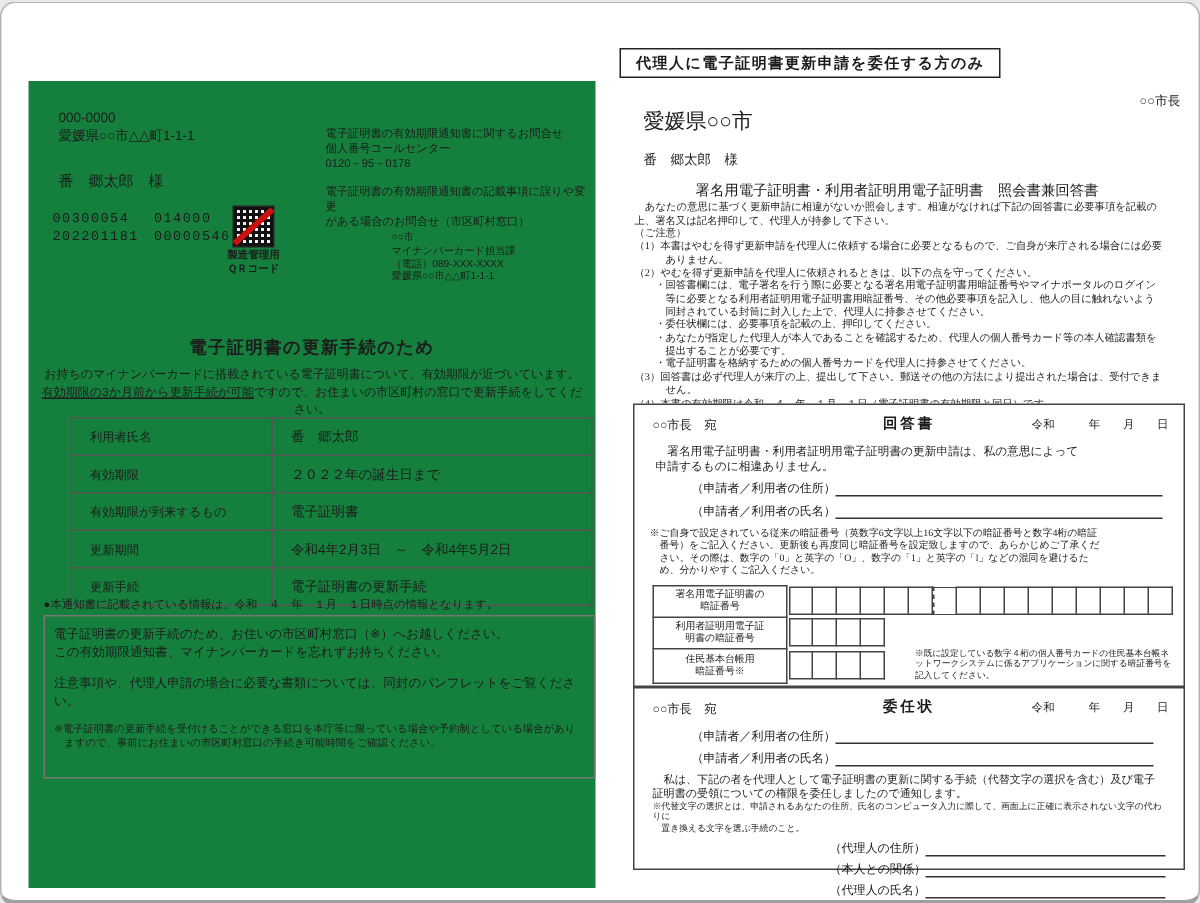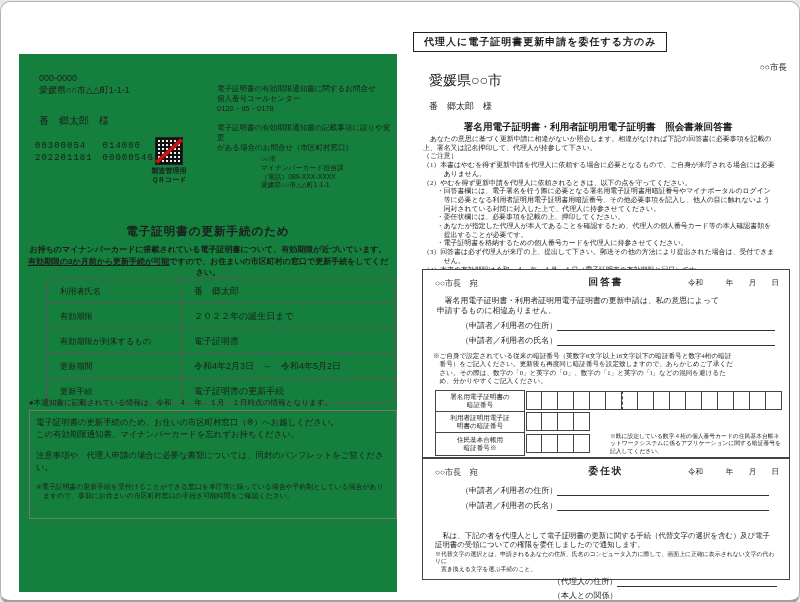--- a/index.html
+++ b/index.html
@@ -21,58 +21,58 @@
     background:
       repeating-linear-gradient(0deg,#111 0 2px,transparent 2px 4px),
       repeating-linear-gradient(90deg,#111 0 2px,#f2f2f2 2px 4px);
     outline:1px solid #222;}
   .qr-slash{position:absolute;left:-4px;top:11px;width:34px;height:4px;background:#cc1111;transform:rotate(-42deg);}
   .qr-label{font-size:7px;line-height:8.5px;margin-top:3px;font-weight:bold;}
   .ld-inquiry{left:198px;top:30px;width:178px;font-size:7.5px;line-height:10px;}
   .ld-inquiry .gap{height:9px;}
   .ld-sender{left:242px;top:101px;width:140px;font-size:6.8px;line-height:8.8px;}
   .ld-title{left:0;top:170px;width:378px;text-align:center;font-size:11.5px;font-weight:bold;letter-spacing:1px;}
-  .ld-intro{left:8px;top:190px;width:362px;font-size:8px;line-height:11.5px;text-align:center;font-weight:bold;}
+  .ld-intro{left:8px;top:190px;width:362px;font-size:8px;line-height:11.5px;text-align:center;}
   .ld-intro u{text-underline-offset:1px;}
   .ld-table{left:28px;top:224px;width:348px;border-collapse:collapse;}
   .ld-table td{border:1px solid #555;height:22px;vertical-align:middle;}
   .ld-table td.lbl{width:120px;padding-left:12px;font-size:8.2px;}
   .ld-table td.val{padding-left:12px;font-size:9px;}
   .ld-bullet{left:10px;top:344px;width:368px;font-size:7.6px;}
   .ld-box{left:10px;top:356px;width:354px;height:95px;border:1px solid #777;padding:6px 6px;font-size:8.4px;line-height:11.5px;}
   .ld-box .note{font-size:6.9px;line-height:8.8px;margin-top:10px;}
   .ld-box .gap{height:10px;}
   
   #right-doc{left:400px;top:22px;width:394px;height:568px;background:#fff;
     font-family:"Liberation Serif","DejaVu Serif",serif;}
   .rd-banner{left:12px;top:8px;border:1.4px solid #222;padding:2px 10px;font-size:10px;font-weight:bold;letter-spacing:1px;font-family:"Liberation Sans","DejaVu Sans",sans-serif;}
   .rd-mayor{right:8px;top:38px;font-size:8.5px;}
   .rd-city{left:28px;top:48px;font-size:14px;}
   .rd-recipient{left:28px;top:76px;font-size:9px;}
-  .rd-heading{left:0;top:97px;width:394px;text-align:center;font-size:9.6px;font-weight:bold;}
+  .rd-heading{left:0;top:97px;width:394px;text-align:center;font-size:9.6px;font-weight:normal;}
   .rd-intro{left:22px;top:111px;width:366px;font-size:6.9px;line-height:8.7px;}
   .rd-box{border:1px solid #444;background:#fff;}
   #kaitou-box{left:21px;top:245px;width:366px;height:187px;}
   #inin-box{left:21px;top:434px;width:366px;height:120px;}
   .box-head{position:relative;height:16px;margin-top:6px;}
   .box-head .to{position:absolute;left:12px;top:2px;font-size:8.2px;}
   .box-head .ttl{position:absolute;left:0;width:100%;text-align:center;font-size:9.6px;font-weight:bold;letter-spacing:2px;}
   .box-head .date{position:absolute;right:10px;top:2px;font-size:7.6px;margin-left:11px;}
   .statement{margin:4px 14px 0;font-size:7.8px;line-height:10px;}
   .field-line{margin:4px 0 0 38px;font-size:8px;}
   .u-line{display:inline-block;border-bottom:1px solid #333;height:9px;vertical-align:bottom;}
   .pin-note{margin:6px 10px 0;font-size:6.6px;line-height:8.4px;}
   .pin-table{margin:4px 0 0 12px;border-collapse:collapse;}
   .pin-label{border:1px solid #444;width:86px;font-size:6.6px;line-height:8px;text-align:center;white-space:pre-line;vertical-align:middle;}
   .pin-cells{display:flex;}
   .pin-cell{width:16px;height:19px;border:1px solid #444;border-left:none;box-sizing:border-box;}
   .pin-cells .pin-cell:first-child{border-left:1px solid #444;}
   .pin-cell.dash-left{border-left:1px dashed #444;}
   .pin-row-note{font-size:5.8px;line-height:7.2px;padding-left:6px;width:172px;vertical-align:middle;font-family:"Liberation Serif","DejaVu Serif",serif;}
-  .inin-body{margin:20px 12px 0;font-size:7.4px;line-height:9.4px;}
+  .inin-body{margin:4px 12px 0;font-size:7.4px;line-height:9.4px;}
   .inin-note{margin:1px 12px 0;font-size:5.9px;line-height:7.4px;}
   .inin-fields{margin-left:130px;}
   .inin-fields .field-line{margin:3px 0 0 0;font-size:8px;}
 </style>
 </head>
 <body>
 
 <div id="page">
 
   <div id="left-doc" class="abs">

